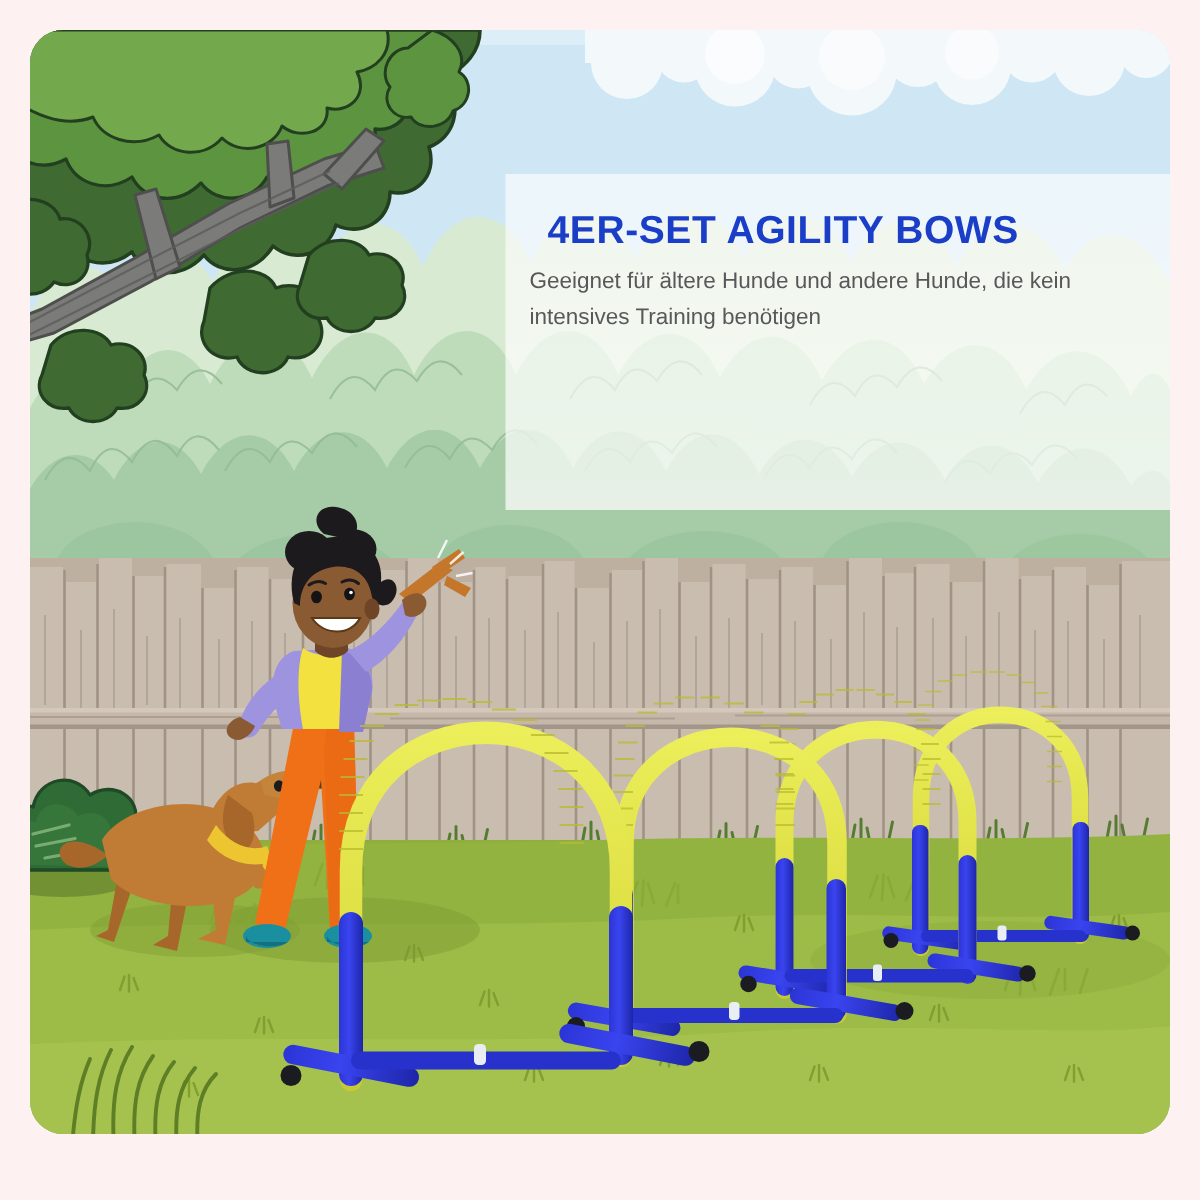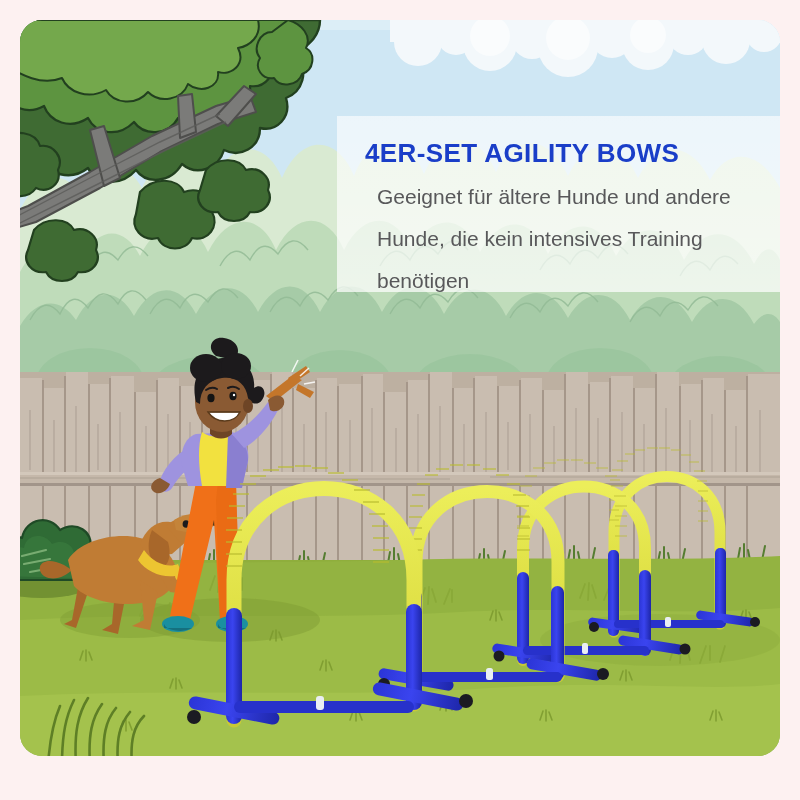--- a/index.html
+++ b/index.html
@@ -11,32 +11,32 @@
   #page{
     position:relative;width:800px;height:800px;
     background:#fdf1f1;
   }
   #scene{
     position:absolute;left:20px;top:20px;width:760px;height:736px;
     border-radius:22px;overflow:hidden;background:#cfe7f4;
   }
   .layer{position:absolute;left:0;top:0;width:100%;height:100%;}
   .txtbox{
-    position:absolute;left:317px;top:96px;width:443px;height:176px;
+    position:absolute;left:317px;top:96px;width:443px;height:224px;
     background:linear-gradient(180deg,rgba(255,255,255,.62),rgba(255,255,255,.72));
     padding:12px;box-sizing:border-box;
   }
   .ttl{
     position:absolute;left:28px;top:22px;
     font-size:26px;font-weight:bold;letter-spacing:.4px;
     color:#1a3ec8;white-space:nowrap;
   }
   .sub{
-    position:absolute;left:40px;top:60px;width:400px;
-    font-size:21px;line-height:42px;color:#58585a;
+    position:absolute;left:16px;top:60px;width:400px;
+    font-size:15px;line-height:24px;color:#58585a;
   }
 </style>
 </head>
 <body>
 
 <div id="page">
   <div id="scene">
 
     <svg class="layer" viewBox="0 0 760 736" preserveAspectRatio="none">
       <rect x="0" y="0" width="760" height="420" fill="#cfe7f4"></rect>

